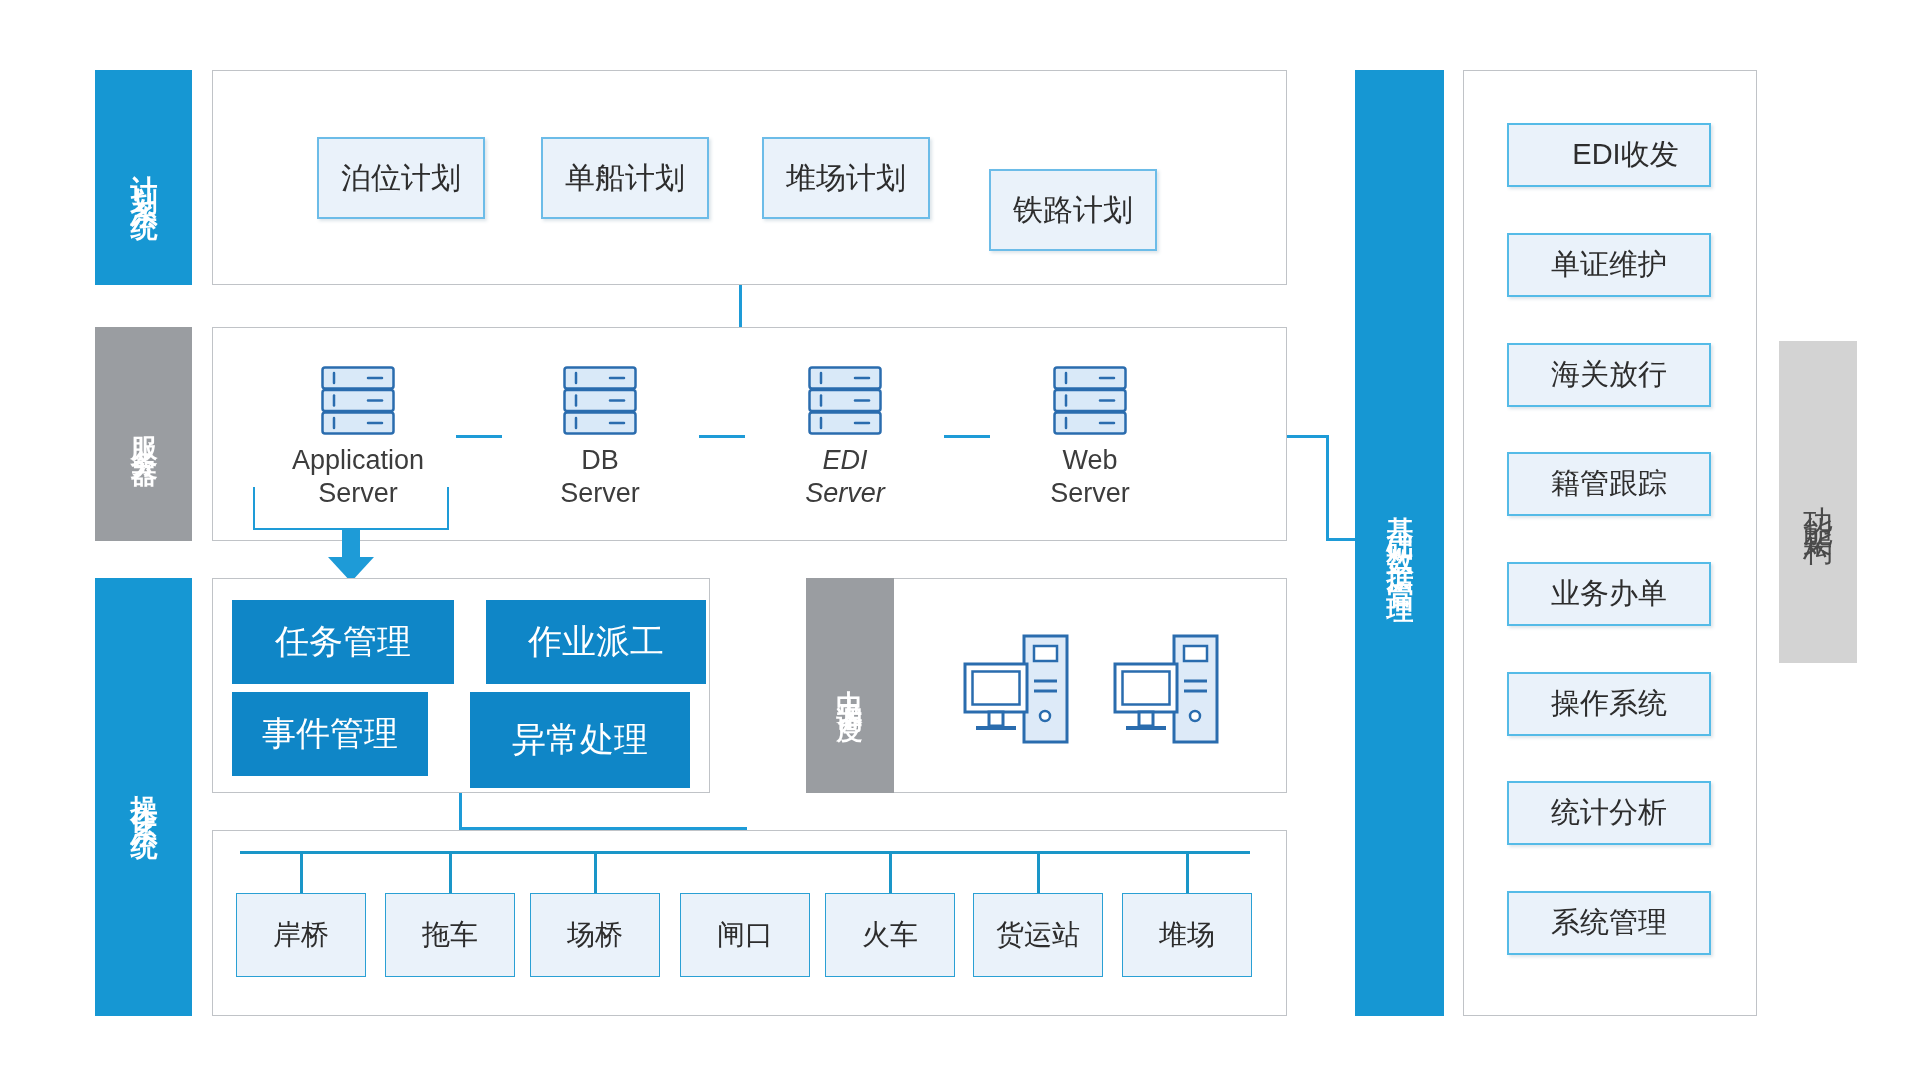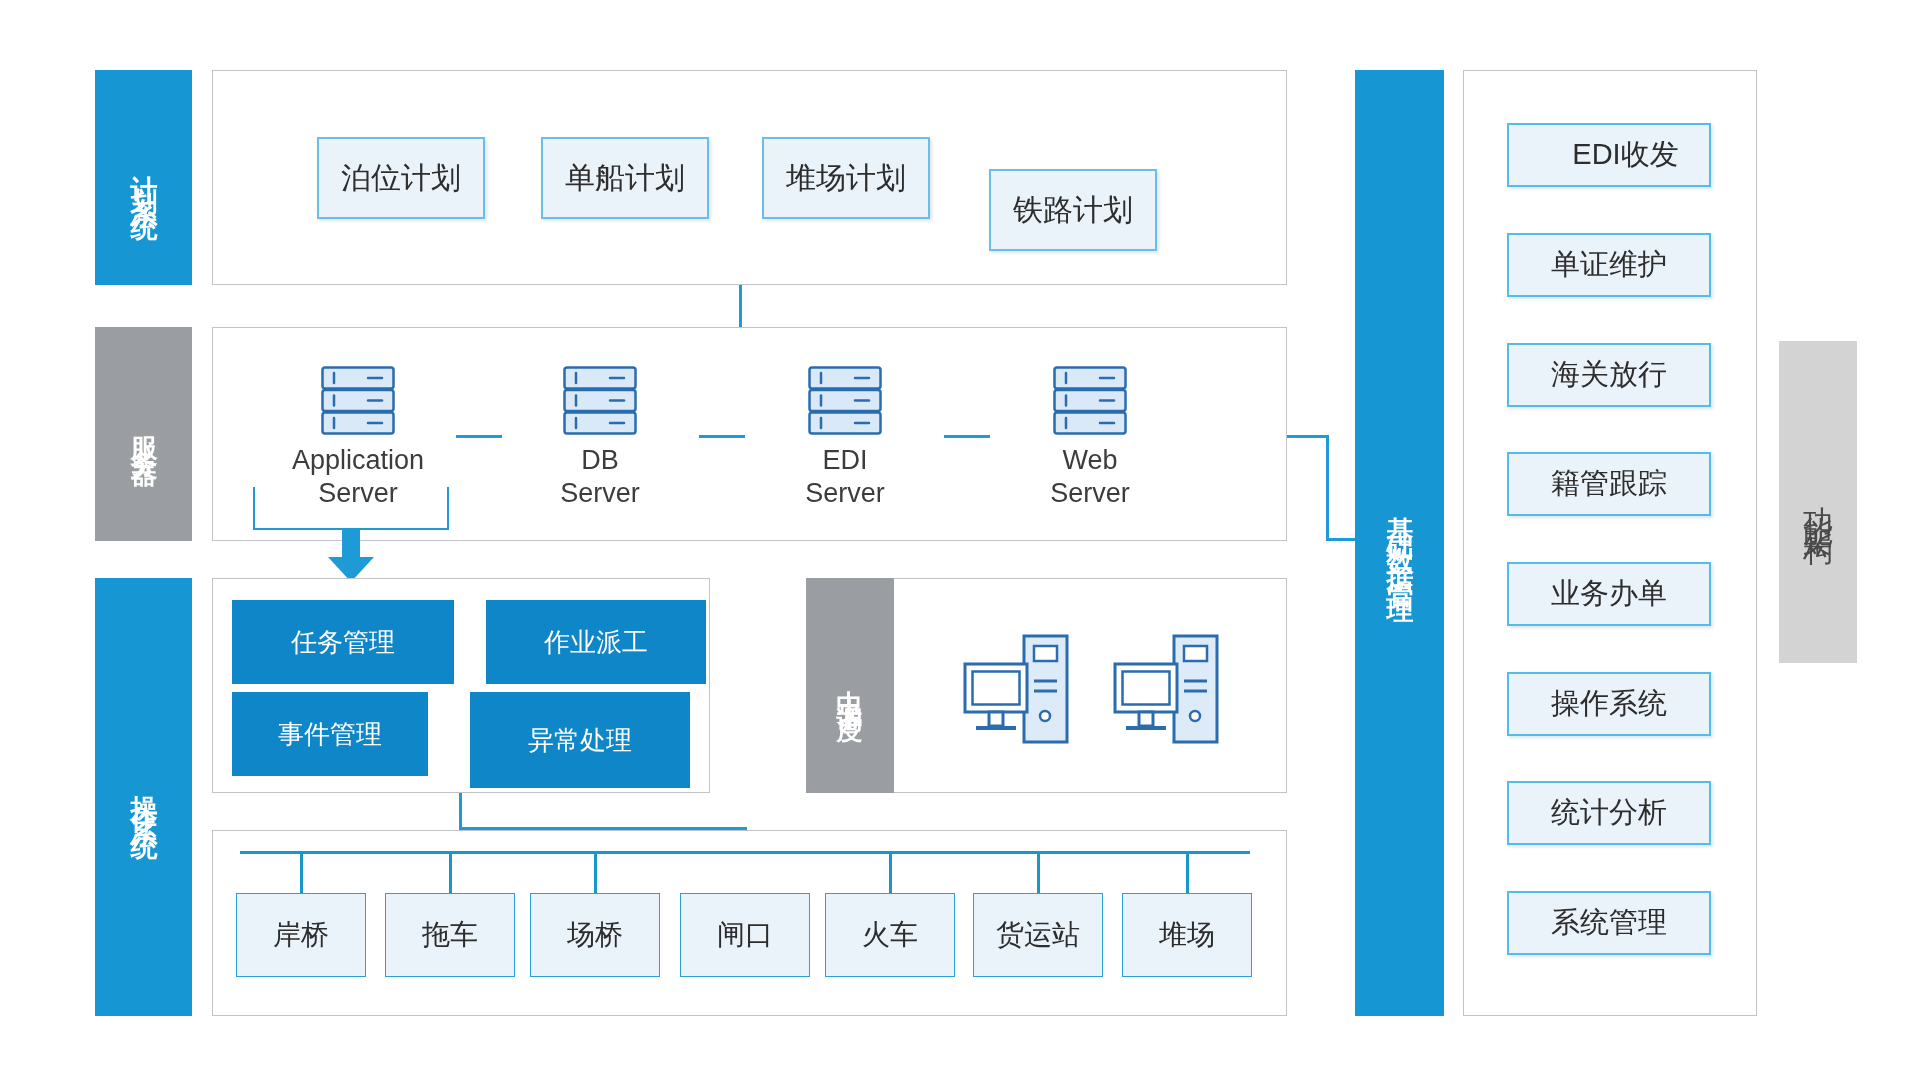--- a/index.html
+++ b/index.html
@@ -24,21 +24,21 @@
   .litebox{
     background:#eaf2fa;border:2px solid #6cbce8;box-sizing:border-box;
     display:flex;align-items:center;justify-content:center;
     font-size:30px;color:#2d2d2d;box-shadow:2px 2px 3px rgba(120,150,170,0.25);
   }
   .litebox.thin{border:1.5px solid #2aa0d4;font-size:28px;box-shadow:none;}
   .litebox.right{border:2px solid #55bbe7;font-size:29px;}
   
   .bluebox{
     background:#0f86c7;display:flex;align-items:center;justify-content:center;
-    font-size:26px;color:#ffffff;
+    font-size:34px;color:#ffffff;
   }
   
   .conn{background:#1e9bd7;}
   .bus{background:#1a96c8;}
   
   .srvlabel{
     text-align:center;font-size:27px;line-height:33px;color:#3c3c3c;
   }
   
   .bracket{
@@ -125,21 +125,21 @@
     </svg>
 
   <div class="abs srvlabel" style="left:248px;top:444px;width:220px;">
     <div>Application</div>
     <div>Server</div>
   </div>
   <div class="abs srvlabel" style="left:490px;top:444px;width:220px;">
     <div>DB</div>
     <div>Server</div>
   </div>
-  <div class="abs srvlabel" style="left:735px;top:444px;width:220px;">
+  <div class="abs srvlabel" style="left:735px;top:444px;width:220px;font-style:italic;">
     <div>EDI</div>
     <div>Server</div>
   </div>
   <div class="abs srvlabel" style="left:980px;top:444px;width:220px;">
     <div>Web</div>
     <div>Server</div>
   </div>
 
   <div class="abs conn" style="left:456px;top:435px;width:46px;height:3px;"></div>
   <div class="abs conn" style="left:699px;top:435px;width:46px;height:3px;"></div>

